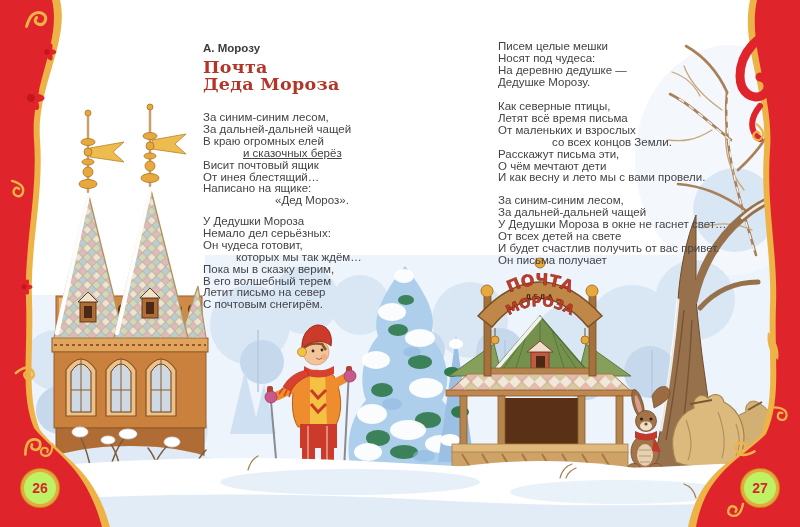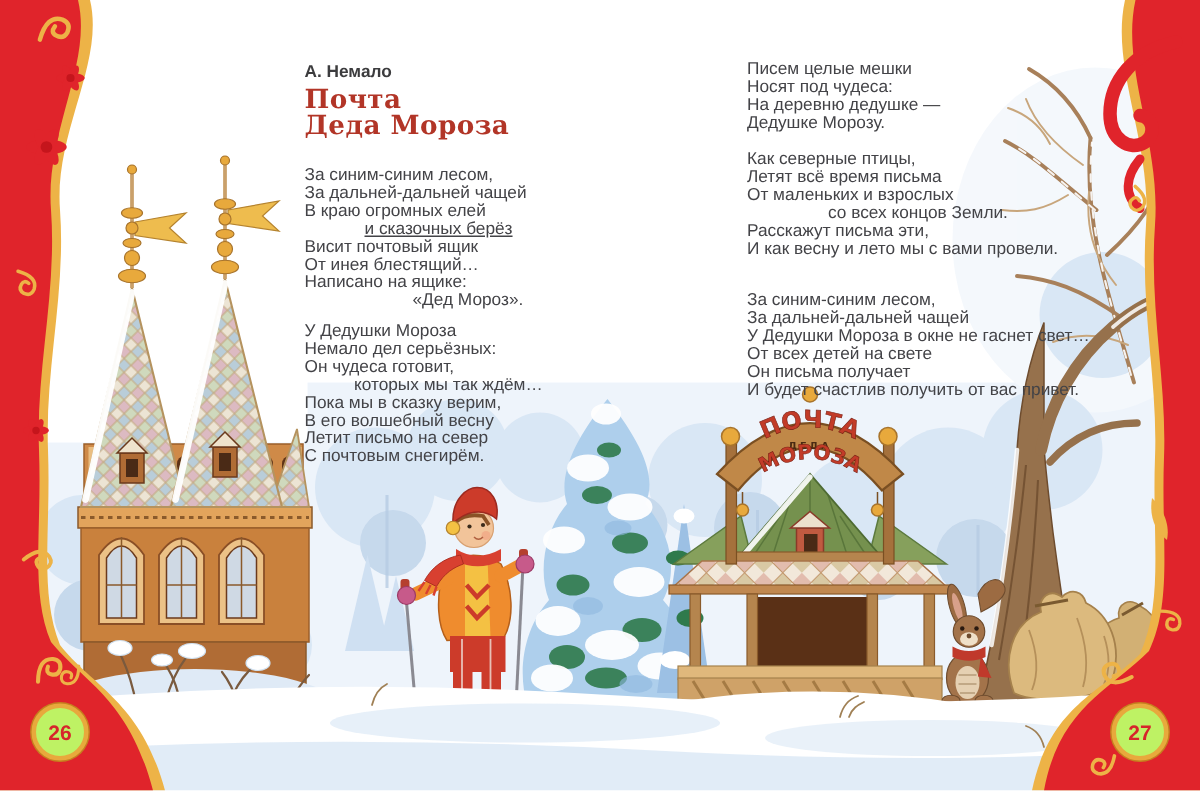--- a/index.html
+++ b/index.html
@@ -404,21 +404,21 @@
     <path d="M760,106 C750,118 749,131 760,139" fill="none" stroke="#e0242b" stroke-width="6" stroke-linecap="round"></path>
     <use href="#curl" transform="translate(758,126) rotate(100) scale(0.75)"></use>
     <path d="M768,332 C776,340 780,350 778,360 C770,354 766,344 768,332 Z" fill="#edb347"></path>
     <use href="#curl" transform="translate(752,452) rotate(-150) scale(0.9)"></use>
     <use href="#curl" transform="translate(776,408) rotate(60) scale(0.75)"></use>
     <use href="#curl" transform="translate(742,506) rotate(160) scale(0.8)"></use>
   </g>
 </svg>
 
 <div class="textlayer">
-  <div class="author">А. Немало</div>
+  <div class="author">А. Морозу</div>
   <div class="title">
     <div>Почта</div>
     <div>Деда Мороза</div>
   </div>
 
   <div class="stanza col-l s-l1">
     <div>За синим-синим лесом,</div>
     <div>За дальней-дальней чащей</div>
     <div>В краю огромных елей</div>
     <div class="ind2">и сказочных берёз</div>
@@ -427,45 +427,46 @@
     <div>Написано на ящике:</div>
     <div class="ind3">«Дед Мороз».</div>
   </div>
 
   <div class="stanza col-l s-l2">
     <div>У Дедушки Мороза</div>
     <div>Немало дел серьёзных:</div>
     <div>Он чудеса готовит,</div>
     <div class="ind1">которых мы так ждём…</div>
     <div>Пока мы в сказку верим,</div>
-    <div>В его волшебный весну</div>
+    <div>В его волшебный терем</div>
     <div>Летит письмо на север</div>
     <div>С почтовым снегирём.</div>
   </div>
 
   <div class="stanza col-r s-r1">
     <div>Писем целые мешки</div>
     <div>Носят под чудеса:</div>
     <div>На деревню дедушке —</div>
     <div>Дедушке Морозу.</div>
   </div>
 
   <div class="stanza col-r s-r2">
     <div>Как северные птицы,</div>
     <div>Летят всё время письма</div>
     <div>От маленьких и взрослых</div>
     <div class="ind4">со всех концов Земли.</div>
     <div>Расскажут письма эти,</div>
+    <div>О чём мечтают дети</div>
     <div>И как весну и лето мы с вами провели.</div>
   </div>
 
   <div class="stanza col-r s-r3">
     <div>За синим-синим лесом,</div>
     <div>За дальней-дальней чащей</div>
     <div>У Дедушки Мороза в окне не гаснет свет…</div>
     <div>От всех детей на свете</div>
+    <div>И будет счастлив получить от вас привет.</div>
     <div>Он письма получает</div>
-    <div>И будет счастлив получить от вас привет.</div>
   </div>
 </div>
 
 <div class="badge badge-l">26</div>
 <div class="badge badge-r">27</div>
 
 </body></html>

